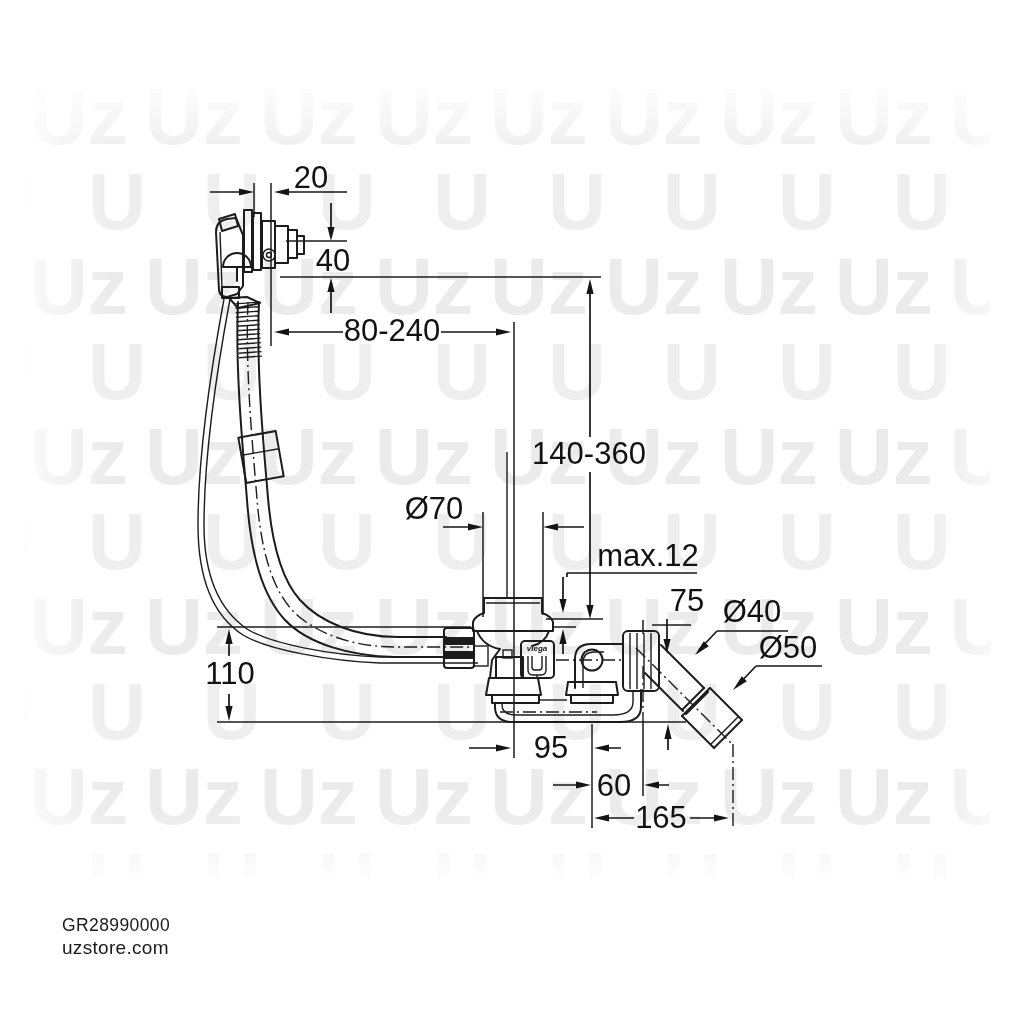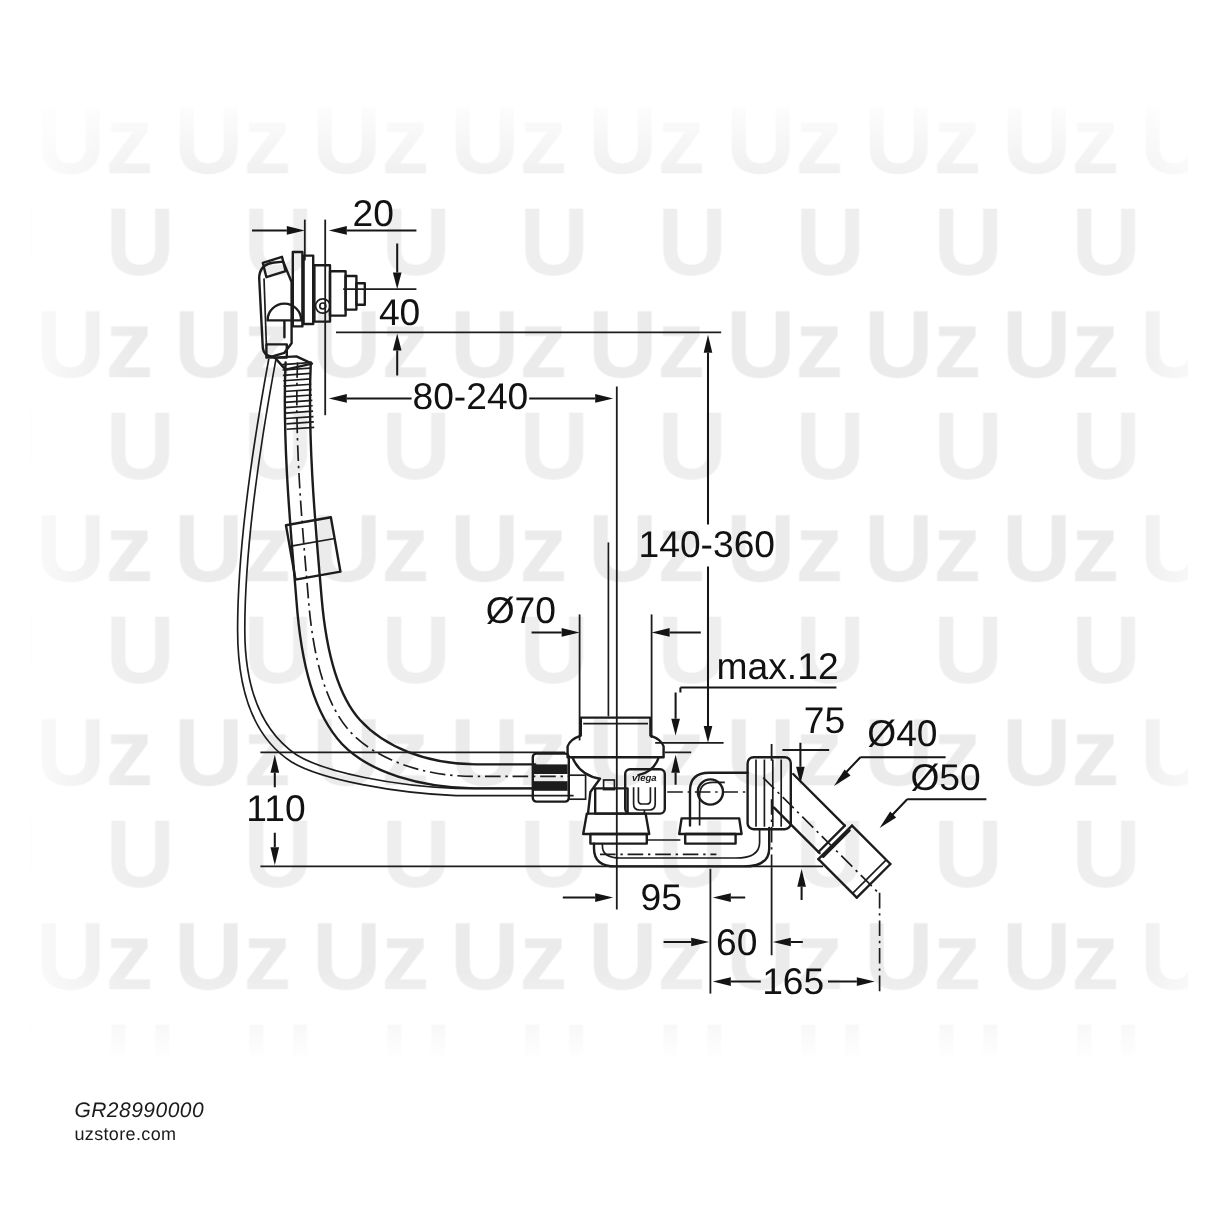--- a/index.html
+++ b/index.html
@@ -11,22 +11,22 @@
   .viega{font-family:"Liberation Sans",sans-serif;font-style:italic;font-weight:bold;
          font-size:8px;fill:#161616;text-anchor:middle;}
   .ol{stroke:#1c1c1c;stroke-width:2;fill:none;stroke-linejoin:round;stroke-linecap:round;}
   .ol2{stroke:#1c1c1c;stroke-width:1.4;fill:none;}
   .xln{stroke:#1c1c1c;stroke-width:1.5;fill:none;}
   .dln{stroke:#161616;stroke-width:1.7;fill:none;}
   .cln{stroke:#1c1c1c;stroke-width:1.4;fill:none;stroke-dasharray:13 4 2 4;}
   .ah{fill:#141414;stroke:none;}
   .blk{fill:#1c1c1c;stroke:none;}
   #footer{position:absolute;left:62px;top:915px;color:#1a1a1a;}
-  #footer .l1{display:block;font-size:17.5px;letter-spacing:.4px;font-style:italic;}
-  #footer .l2{display:block;font-size:15px;letter-spacing:.3px;margin-top:1px;}
+  #footer .l1{display:block;font-size:17.5px;letter-spacing:.4px;}
+  #footer .l2{display:block;font-size:19px;letter-spacing:.3px;margin-top:1px;}
 </style>
 </head>
 <body>
 
 <div id="stage">
 <svg width="1024" height="1024" viewBox="0 0 1024 1024">
   <defs>
     <pattern id="wm" x="28" y="78" width="115" height="170" patternUnits="userSpaceOnUse">
       <text class="wm" x="2" y="66" fill="#ebebeb">Uz</text>
       <text class="wm" x="60" y="151" fill="#eeeeee">Uz</text>

